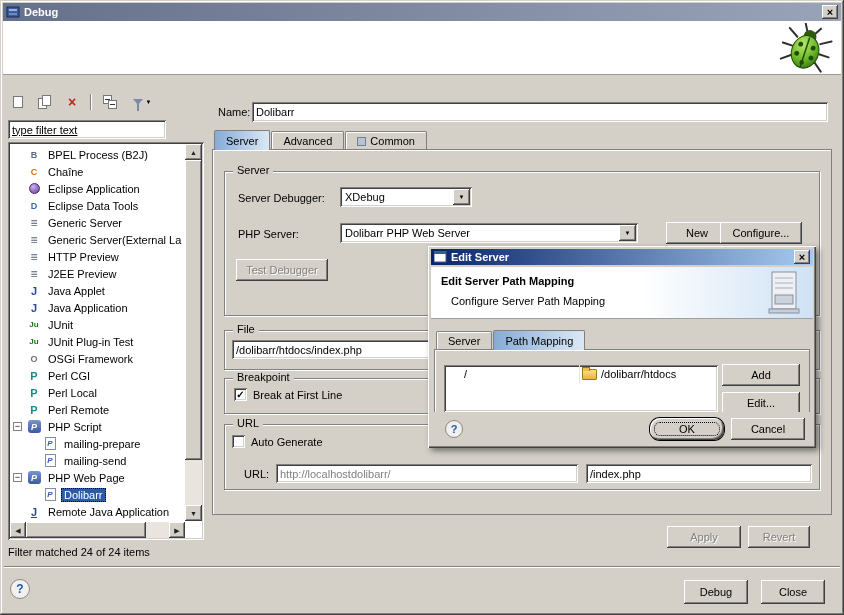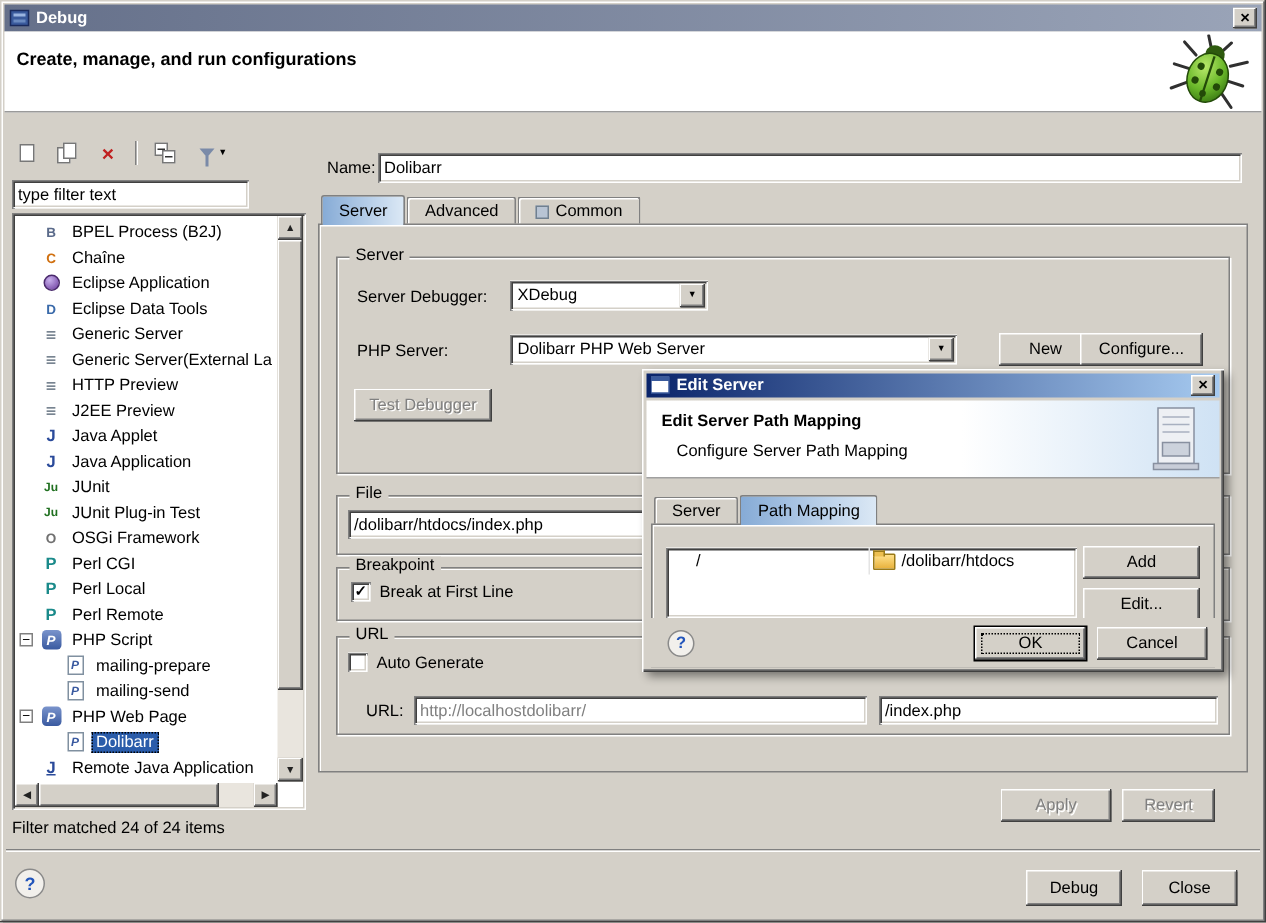--- a/index.html
+++ b/index.html
@@ -4,21 +4,21 @@
 <style>
   *{margin:0;padding:0;box-sizing:border-box}
   body{font-family:"Liberation Sans",sans-serif;font-size:11px;color:#000;background:#808080}
   #screen{position:relative;width:844px;height:615px;background:#d4d0c8;overflow:hidden;
     box-shadow:inset -1px -1px 0 #404040, inset 1px 1px 0 #d4d0c8, inset -2px -2px 0 #808080, inset 2px 2px 0 #fff;}
   .abs{position:absolute}
   .raised{background:#d4d0c8;box-shadow:inset -1px -1px 0 #404040, inset 1px 1px 0 #fff, inset -2px -2px 0 #808080;}
   .btn{background:#d4d0c8;box-shadow:inset -1px -1px 0 #404040, inset 1px 1px 0 #fff, inset -2px -2px 0 #808080;
     display:inline-flex;align-items:center;justify-content:center;height:22px;cursor:default;font-size:11px;}
   .btn.disabled{color:#808080;text-shadow:1px 1px 0 #fff;}
-  .btn.default{box-shadow:0 0 0 1px #000, inset -1px -1px 0 #404040, inset 1px 1px 0 #fff, inset -2px -2px 0 #808080;outline:1px dotted #000;outline-offset:-5px;}
+  .btn.default{box-shadow:0 0 0 1px #000, inset -1px -1px 0 #404040, inset 1px 1px 0 #fff, inset -2px -2px 0 #808080;outline:1px dotted #000;outline-offset:-5px;border-radius:10px;}
   .titlebar{display:flex;align-items:center;padding:0 3px;color:#fff;font-weight:bold;}
   .xbtn{width:16px;height:14px;margin-left:auto;font-size:11px;line-height:12px;font-weight:bold;color:#000;
     display:flex;align-items:center;justify-content:center;}
   input.field{border:none;outline:none;background:#fff;font:11px "Liberation Sans",sans-serif;padding:2px 4px;
     box-shadow:inset 1px 1px 0 #808080, inset -1px -1px 0 #fff, inset 2px 2px 0 #404040, inset -2px -2px 0 #d4d0c8;}
   input.gray{color:#808080}
   .group{position:absolute;border:1px solid #808080;box-shadow:inset 1px 1px 0 #fff, 1px 1px 0 #fff;}
   .group>.cap{position:absolute;top:-8px;left:8px;background:#d4d0c8;padding:0 4px;}
   .tabs{position:absolute;display:flex;align-items:flex-end;}
   .tab{height:19px;padding:0 11px;background:#d4d0c8;border:1px solid #808080;border-bottom:none;
@@ -95,21 +95,20 @@
     <svg width="14" height="14">
       <rect x="1" y="2" width="12" height="10" fill="#3a5a9c" stroke="#1a2a5c"></rect>
       <rect x="3" y="4" width="8" height="2" fill="#9ab4e0"></rect>
       <rect x="3" y="8" width="8" height="2" fill="#6a8ac0"></rect>
     </svg>
     <span style="margin-left:4px;">Debug</span>
     <span class="xbtn raised">×</span>
   </div>
 
   <div class="abs" style="left:3px;top:21px;width:838px;height:54px;background:#fff;border-bottom:1px solid #9a9a9a;">
-    <div class="abs" style="left:8px;top:11px;font-weight:bold;font-size:12px;">Create, manage, and run configurations</div>
     <svg class="abs" style="right:8px;top:2px;" width="54" height="50" viewBox="0 0 54 50">
       <defs>
         <radialGradient id="bugg" cx="35%" cy="30%" r="85%">
           <stop offset="0" stop-color="#b8e86a"></stop>
             <stop offset="0.55" stop-color="#6ab82a"></stop>
             <stop offset="1" stop-color="#2e6a0e"></stop>
         </radialGradient>
       </defs>
       <g transform="rotate(18 27 26)">
         <g stroke="#303030" stroke-width="2" stroke-linecap="round">
@@ -155,21 +154,21 @@
         </span>
       </span>
     <span class="tbtn" style="width:34px;">
       <span class="funnelwrap">
           <span class="funnel"></span>
           <span class="ddarr">▼</span>
         </span>
     </span>
   </div>
 
-  <input class="abs field" style="left: 8px; top: 120px; width: 158px; height: 19px;" type="text" value="type filter text">
+  <input class="abs field" style="left: 8px; top: 120px; width: 158px; height: 19px; text-decoration: underline;" type="text" value="type filter text">
 
   <div class="treebox" style="left:8px;top:142px;width:196px;height:398px;">
     <div class="treerows">
       <div class="trow root">
           <span class="ic ic-bpel">B</span>
           <span class="tlbl">BPEL Process (B2J)</span>
         </div>
       <div class="trow root">
           <span class="ic ic-chaine">C</span>
           <span class="tlbl">Chaîne</span>

